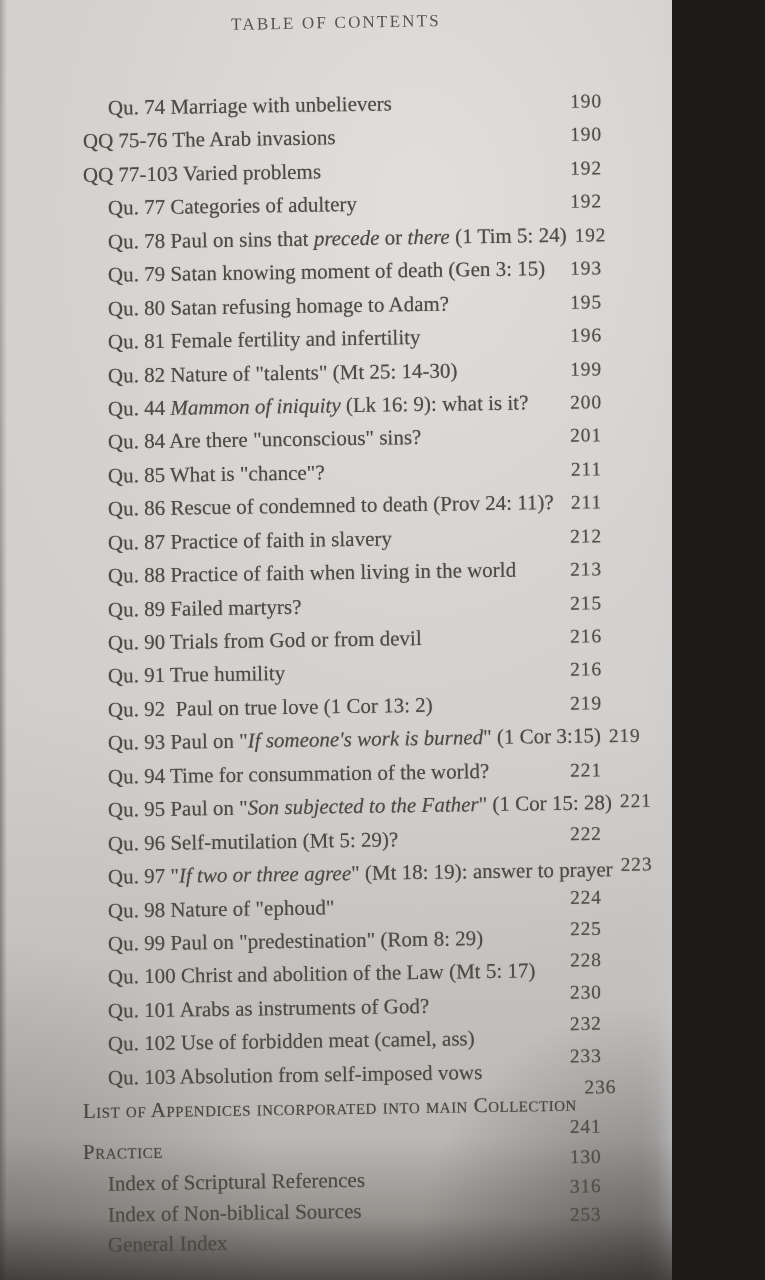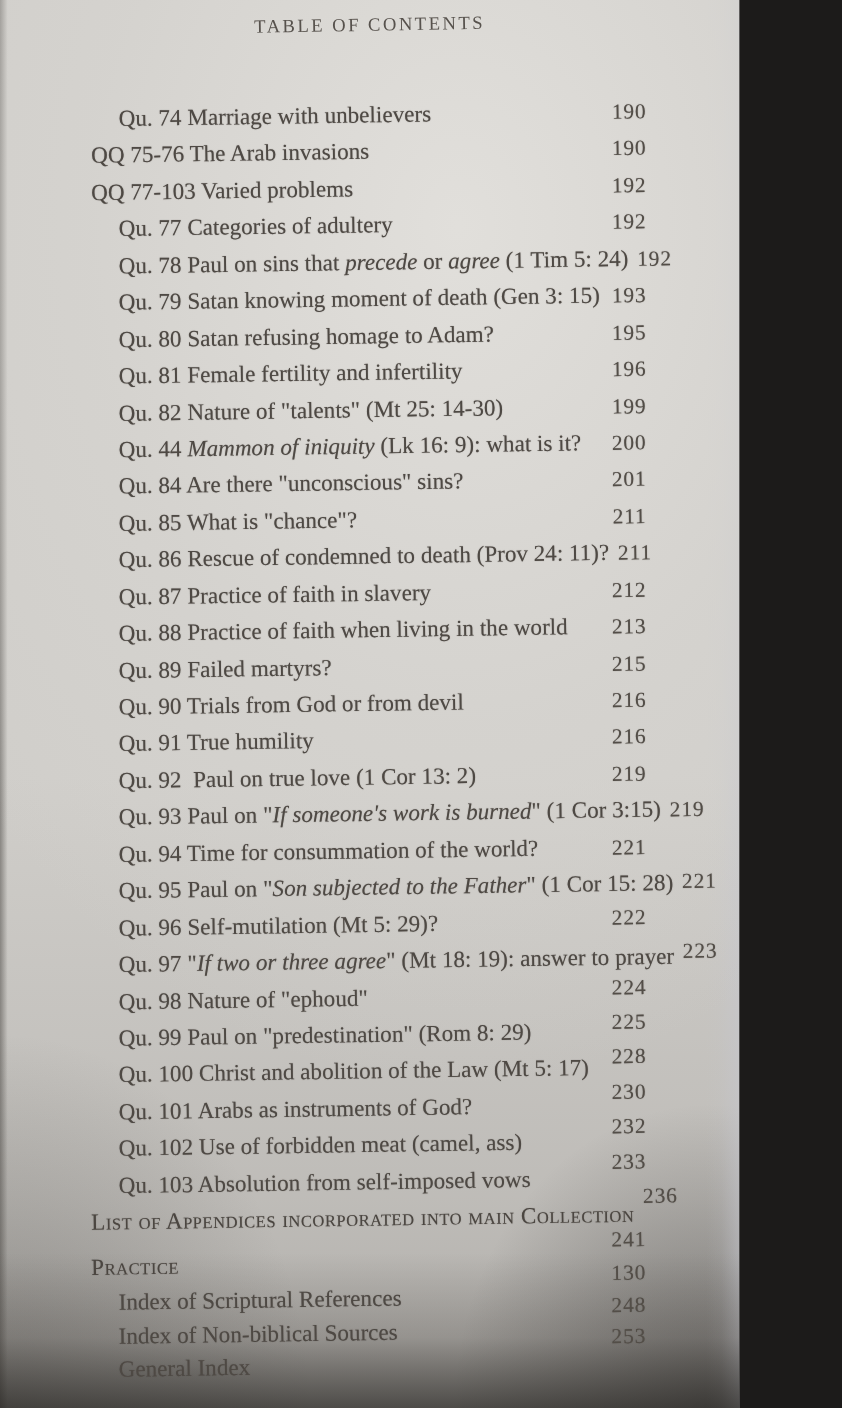--- a/index.html
+++ b/index.html
@@ -46,21 +46,21 @@
     letter-spacing: 2.2px;
     color: #575ould;
     color: #57524d;
     transform: rotate(-1deg);
   }
 
   .toc {
     position: absolute;
     top: 92px;
     left: 83px;
-    right: 84px;
+    right: 70px;
   }
 
   .row {
     display: flex;
     align-items: baseline;
     height: 33.45px;
     line-height: 33.45px;
     font-size: 21px;
     white-space: pre;
     transform: rotate(-0.85deg);
@@ -106,21 +106,21 @@
 <body>
 
 <div class="photo">
   <div class="content">
     <div class="page-header">TABLE OF CONTENTS</div>
     <div class="toc" id="toc">
         <div class="row ind1"><span class="title"><span>Qu. 74 Marriage with unbelievers</span></span><span class="pg" style="transform: translateY(0px);">190</span></div>
         <div class="row ind0"><span class="title"><span>QQ 75-76 The Arab invasions</span></span><span class="pg" style="transform: translateY(0px);">190</span></div>
         <div class="row ind0"><span class="title"><span>QQ 77-103 Varied problems</span></span><span class="pg" style="transform: translateY(0px);">192</span></div>
         <div class="row ind1"><span class="title"><span>Qu. 77 Categories of adultery</span></span><span class="pg" style="transform: translateY(0px);">192</span></div>
-        <div class="row ind1"><span class="title"><span>Qu. 78 Paul on sins that </span><span class="it">precede</span><span> or </span><span class="it">agree</span><span> (1 Tim 5: 24)</span></span><span class="pg" style="transform: translateY(0px);">192</span></div>
+        <div class="row ind1"><span class="title"><span>Qu. 78 Paul on sins that </span><span class="it">precede</span><span> or </span><span class="it">there</span><span> (1 Tim 5: 24)</span></span><span class="pg" style="transform: translateY(0px);">192</span></div>
         <div class="row ind1"><span class="title"><span>Qu. 79 Satan knowing moment of death (Gen 3: 15)</span></span><span class="pg" style="transform: translateY(0px);">193</span></div>
         <div class="row ind1"><span class="title"><span>Qu. 80 Satan refusing homage to Adam?</span></span><span class="pg" style="transform: translateY(0px);">195</span></div>
         <div class="row ind1"><span class="title"><span>Qu. 81 Female fertility and infertility</span></span><span class="pg" style="transform: translateY(0px);">196</span></div>
         <div class="row ind1"><span class="title"><span>Qu. 82 Nature of "talents" (Mt 25: 14-30)</span></span><span class="pg" style="transform: translateY(0px);">199</span></div>
         <div class="row ind1"><span class="title"><span>Qu. 44 </span><span class="it">Mammon of iniquity</span><span> (Lk 16: 9): what is it?</span></span><span class="pg" style="transform: translateY(0px);">200</span></div>
         <div class="row ind1"><span class="title"><span>Qu. 84 Are there "unconscious" sins?</span></span><span class="pg" style="transform: translateY(0px);">201</span></div>
         <div class="row ind1"><span class="title"><span>Qu. 85 What is "chance"?</span></span><span class="pg" style="transform: translateY(0px);">211</span></div>
         <div class="row ind1"><span class="title"><span>Qu. 86 Rescue of condemned to death (Prov 24: 11)?</span></span><span class="pg" style="transform: translateY(0px);">211</span></div>
         <div class="row ind1"><span class="title"><span>Qu. 87 Practice of faith in slavery</span></span><span class="pg" style="transform: translateY(0px);">212</span></div>
         <div class="row ind1"><span class="title"><span>Qu. 88 Practice of faith when living in the world</span></span><span class="pg" style="transform: translateY(0px);">213</span></div>
@@ -135,18 +135,18 @@
         <div class="row ind1"><span class="title"><span>Qu. 97 "</span><span class="it">If two or three agree</span><span>" (Mt 18: 19): answer to prayer</span></span><span class="pg" style="transform: translateY(-5.1px);">223</span></div>
         <div class="row ind1"><span class="title"><span>Qu. 98 Nature of "ephoud"</span></span><span class="pg" style="transform: translateY(-6.8px);">224</span></div>
         <div class="row ind1"><span class="title"><span>Qu. 99 Paul on "predestination" (Rom 8: 29)</span></span><span class="pg" style="transform: translateY(-8.5px);">225</span></div>
         <div class="row ind1"><span class="title"><span>Qu. 100 Christ and abolition of the Law (Mt 5: 17)</span></span><span class="pg" style="transform: translateY(-10.2px);">228</span></div>
         <div class="row ind1"><span class="title"><span>Qu. 101 Arabs as instruments of God?</span></span><span class="pg" style="transform: translateY(-11.9px);">230</span></div>
         <div class="row ind1"><span class="title"><span>Qu. 102 Use of forbidden meat (camel, ass)</span></span><span class="pg" style="transform: translateY(-13.6px);">232</span></div>
         <div class="row ind1"><span class="title"><span>Qu. 103 Absolution from self-imposed vows</span></span><span class="pg" style="transform: translateY(-15.3px);">233</span></div>
         <div class="row ind0 sc"><span class="title"><span>List of Appendices incorporated into main Collection</span></span><span class="pg" style="transform: translateY(-17px);">236</span></div>
         <div class="row ind0 sc"><span class="title"><span>Practice</span></span><span class="pg" style="transform: translateY(-18.7px);">241</span></div>
         <div class="row ind1"><span class="title"><span>Index of Scriptural References</span></span><span class="pg" style="transform: translateY(-20.4px);">130</span></div>
-        <div class="row ind1"><span class="title"><span>Index of Non-biblical Sources</span></span><span class="pg" style="transform: translateY(-22.1px);">248</span></div>
+        <div class="row ind1"><span class="title"><span>Index of Non-biblical Sources</span></span><span class="pg" style="transform: translateY(-22.1px);">316</span></div>
         <div class="row ind1"><span class="title"><span>General Index</span></span><span class="pg" style="transform: translateY(-23.8px);">253</span></div>
       </div>
   </div>
   <div class="speck"></div>
 </div>
 
 </body></html>

